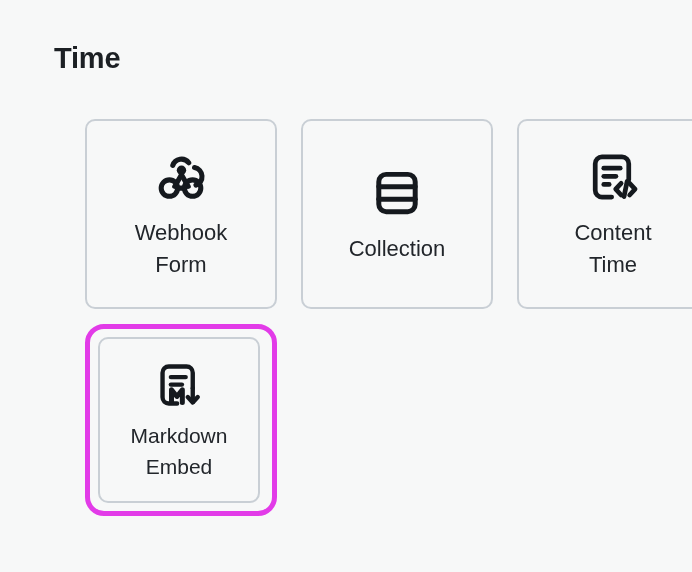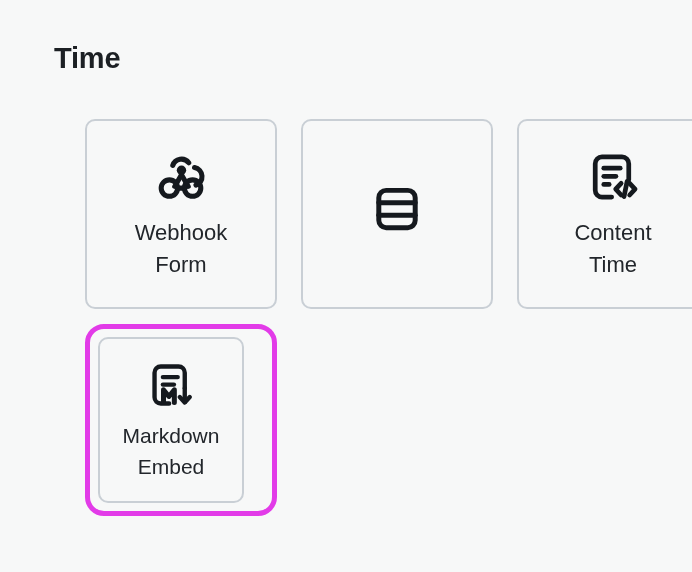--- a/index.html
+++ b/index.html
@@ -60,21 +60,21 @@
     border-radius: 10px;
     display: flex;
     flex-direction: column;
     align-items: center;
     justify-content: center;
     cursor: pointer;
   }
   .card-slot.selected .card {
     left: 13px;
     top: 13px;
-    width: 146px;
+    width: 162px;
     height: 166px;
     border-color: #c9cfd5;
     justify-content: center;
   }
   .focus-ring {
     position: absolute;
     left: 0;
     top: 0;
     width: 192px;
     height: 192px;
@@ -144,20 +144,21 @@
 
       <div class="card-slot">
         <div class="card">
           <div class="card-icon">
             <svg width="52" height="52" viewBox="0 0 24 24" fill="none" stroke="#15191e" stroke-width="2.3" stroke-linecap="round" stroke-linejoin="round">
               <rect x="3.6" y="3.4" width="16.8" height="17.2" rx="3.4"></rect>
               <path d="M3.6 9.1h16.8"></path>
               <path d="M3.6 14.9h16.8"></path>
             </svg>
           </div>
+          <div class="card-label">Collection</div>
         </div>
       </div>
 
       <div class="card-slot">
         <div class="card">
           <div class="card-icon">
             <svg width="54" height="54" viewBox="0 0 24 24" fill="none" stroke="#15191e" stroke-width="2.1" stroke-linecap="round" stroke-linejoin="round">
               <path d="M19 13.2V6.1a3 3 0 0 0-3-3H7.1a3 3 0 0 0-3 3v11.8a3 3 0 0 0 3 3h4.3"></path>
               <path d="M7.9 8.1h7.3"></path>
               <path d="M7.9 11.7h5.4"></path>

